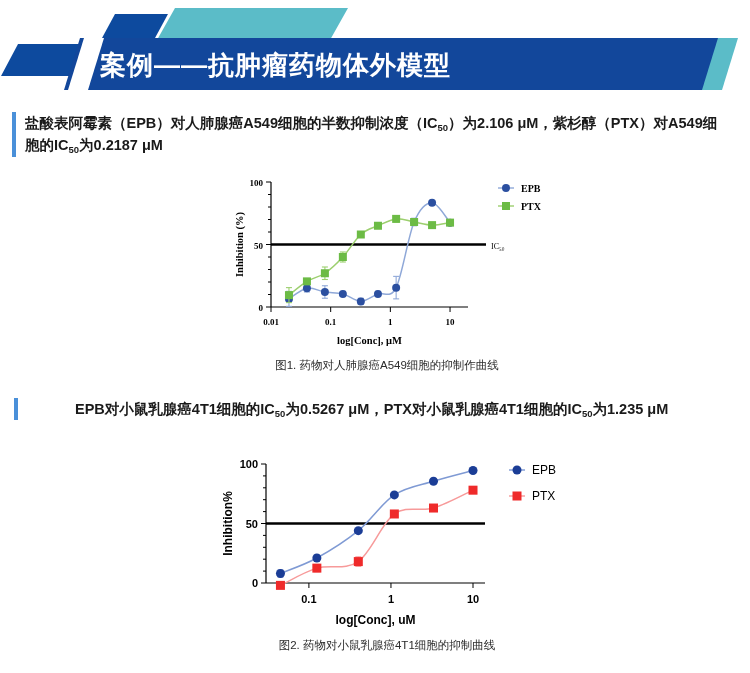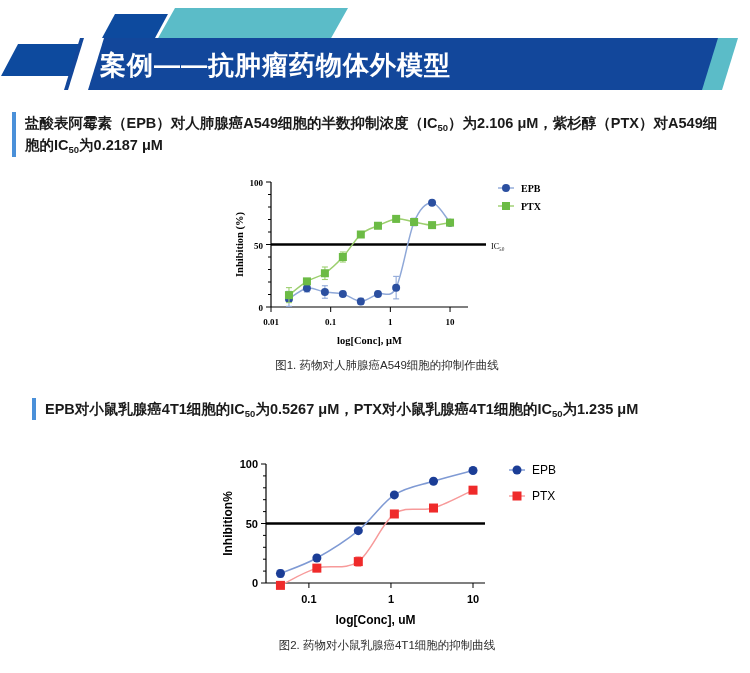--- a/index.html
+++ b/index.html
@@ -19,21 +19,21 @@
 
   
   .para{position:absolute;display:flex;align-items:stretch;}
   .para .bar{width:4px;background:#4a90d9;flex:0 0 4px;margin-right:9px;}
   .para .txt{
     font-size:14.5px;font-weight:bold;color:#1a1a1a;line-height:1.55;
   }
   .para sub{font-size:9.5px;vertical-align:baseline;position:relative;top:3px;}
 
   #para1{left:12px;top:112px;width:706px;}
-  #para2{left:32px;top:398px;width:706px;}
+  #para2{left:14px;top:398px;width:706px;gap:48px;}
 
   
   .figure{position:absolute;}
   #fig1{left:225px;top:172px;width:355px;height:175px;}
   #fig2{left:210px;top:452px;width:395px;height:175px;}
 
   .caption{
     position:absolute;width:750px;left:0;text-align:center;
     font-size:11.5px;color:#2b2b2b;padding-left:12px;
   }

